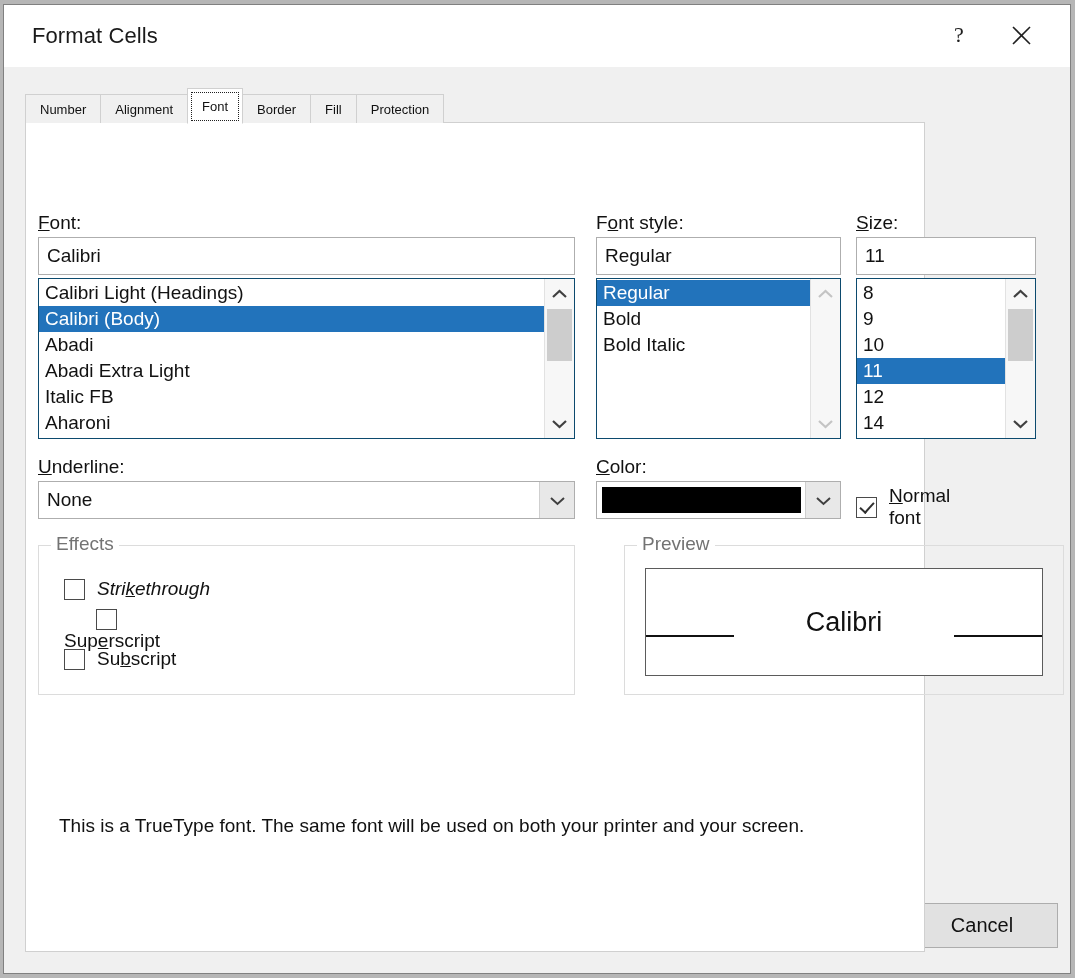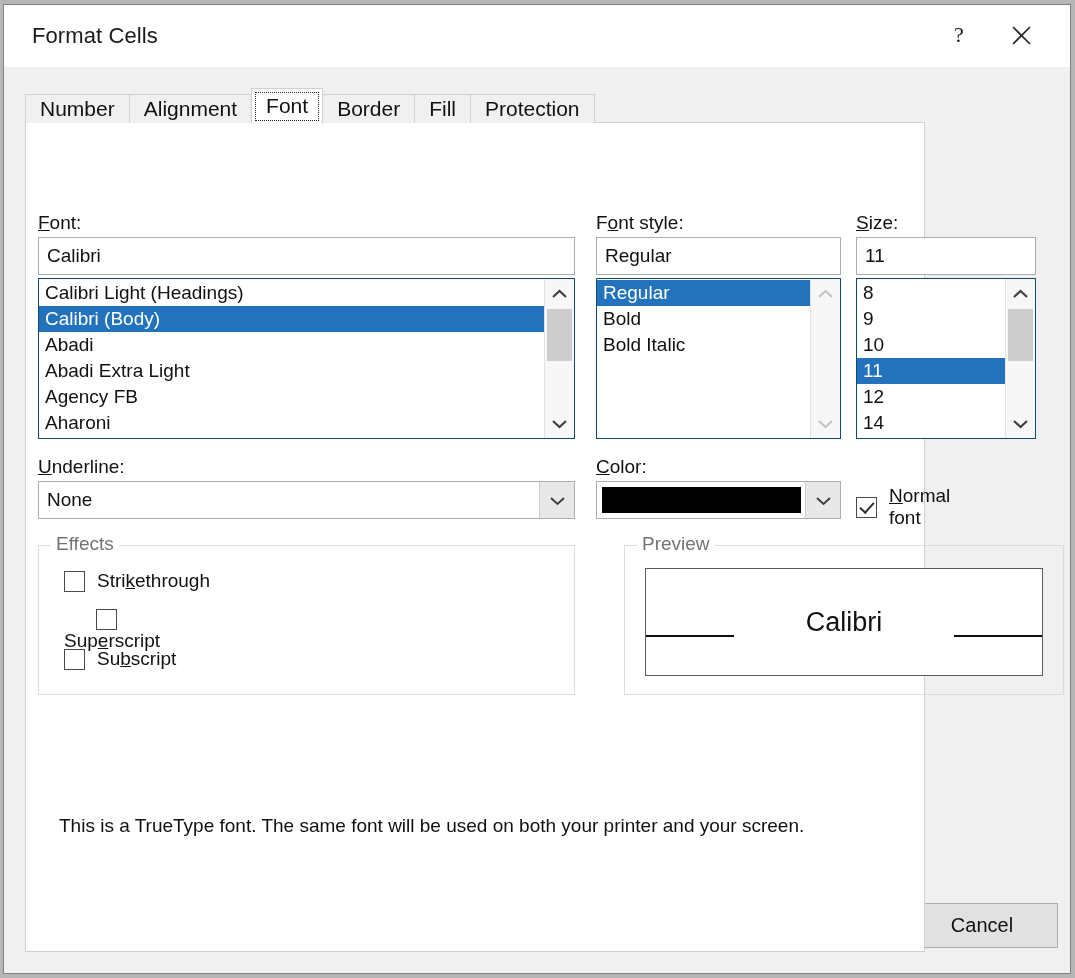--- a/index.html
+++ b/index.html
@@ -92,21 +92,21 @@
     position: relative;
     height: 29px;
     padding: 0 14px;
     background: #f0f0f0;
     border: 1px solid #d0d0d0;
     border-bottom: none;
     box-sizing: border-box;
     display: flex;
     align-items: center;
     justify-content: center;
-    font-size: 21px;
+    font-size: 13px;
     color: #111;
     cursor: pointer;
     margin-right: -1px;
     white-space: nowrap;
   }
   .tab.selected {
     height: 36px;
     background: #ffffff;
     border: 1px solid #d0d0d0;
     border-bottom: 1px solid #ffffff;
@@ -421,21 +421,21 @@
       <div class="txtbox" style="left:12px; top:114px; width:537px; height:38px;">
         <span>Calibri</span>
       </div>
 
       <div class="listbox" style="left:12px; top:155px; width:537px; height:161px;">
         <div class="items">
           <div class="item">Calibri Light (Headings)</div>
           <div class="item selected">Calibri (Body)</div>
           <div class="item">Abadi</div>
           <div class="item">Abadi Extra Light</div>
-          <div class="item">Agency FB</div>
+          <div class="item">Italic FB</div>
           <div class="item">Aharoni</div>
         </div>
         <div class="vscroll">
           <div class="arrow up">
             <svg width="17" height="11" viewBox="0 0 17 11">
                 <polyline points="2,8 8.5,2 15,8" fill="none" stroke="currentColor" stroke-width="2.2"></polyline>
               </svg>
           </div>
           <div class="thumb" style="top:30px; height:52px;"></div>
           <div class="arrow down">
@@ -525,21 +525,21 @@
       </div>
 
       <div class="checkrow" style="left:830px; top:362px;">
         <span class="cbox checked"></span>
         <span><u>N</u><span>ormal font</span></span>
       </div>
 
       <div class="groupbox" style="left:12px; top:422px; width:537px; height:150px;">
         <div class="group-title">Effects</div>
 
-        <div class="checkrow" style="left:25px; top:24px;">
+        <div class="checkrow" style="left:25px; top:32px;font-style:italic;">
           <span class="cbox"></span>
           <span><span>Stri</span><u>k</u><span>ethrough</span></span>
         </div>
 
         <div class="checkrow" style="left:25px; top:63px;flex-direction:column;">
           <span class="cbox"></span>
           <span><span>Sup</span><u>e</u><span>rscript</span></span>
         </div>
 
         <div class="checkrow" style="left:25px; top:102px;">

